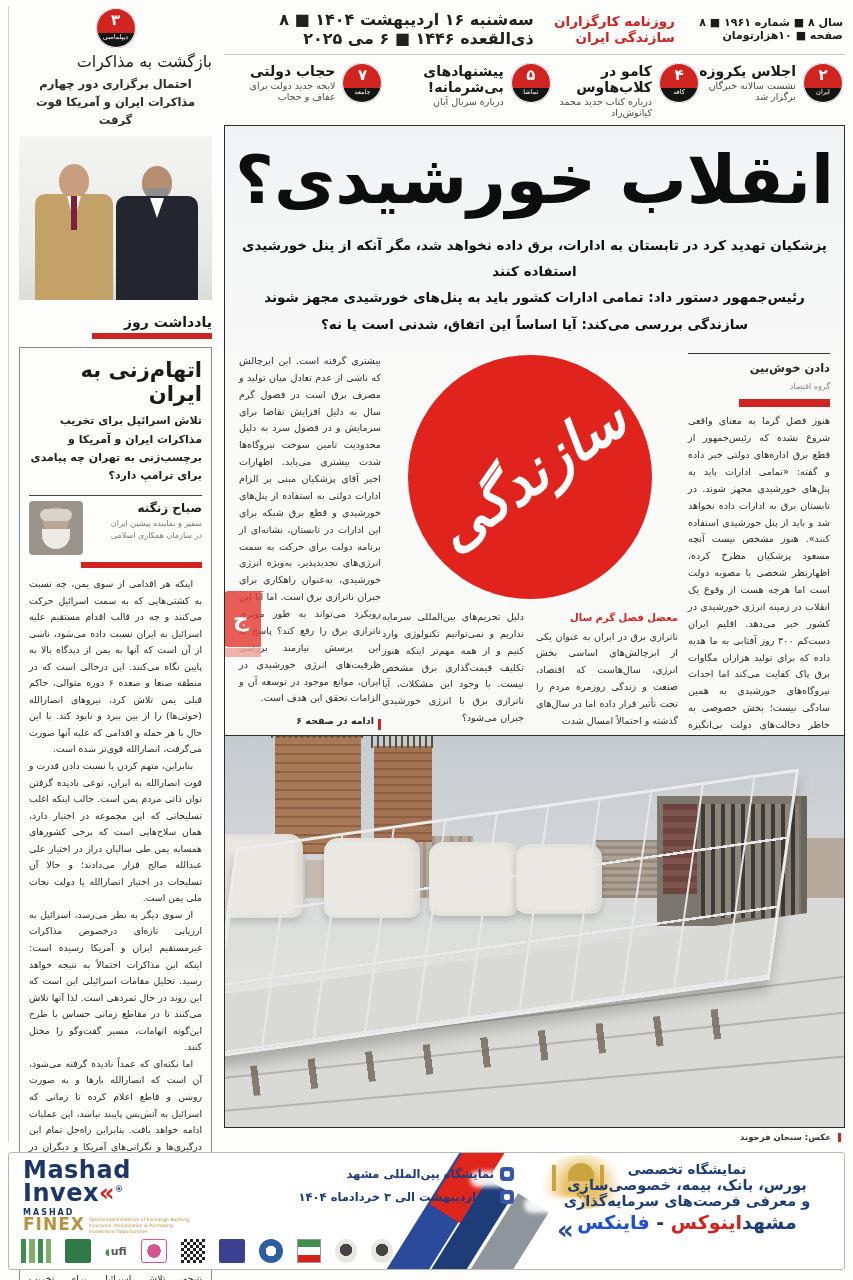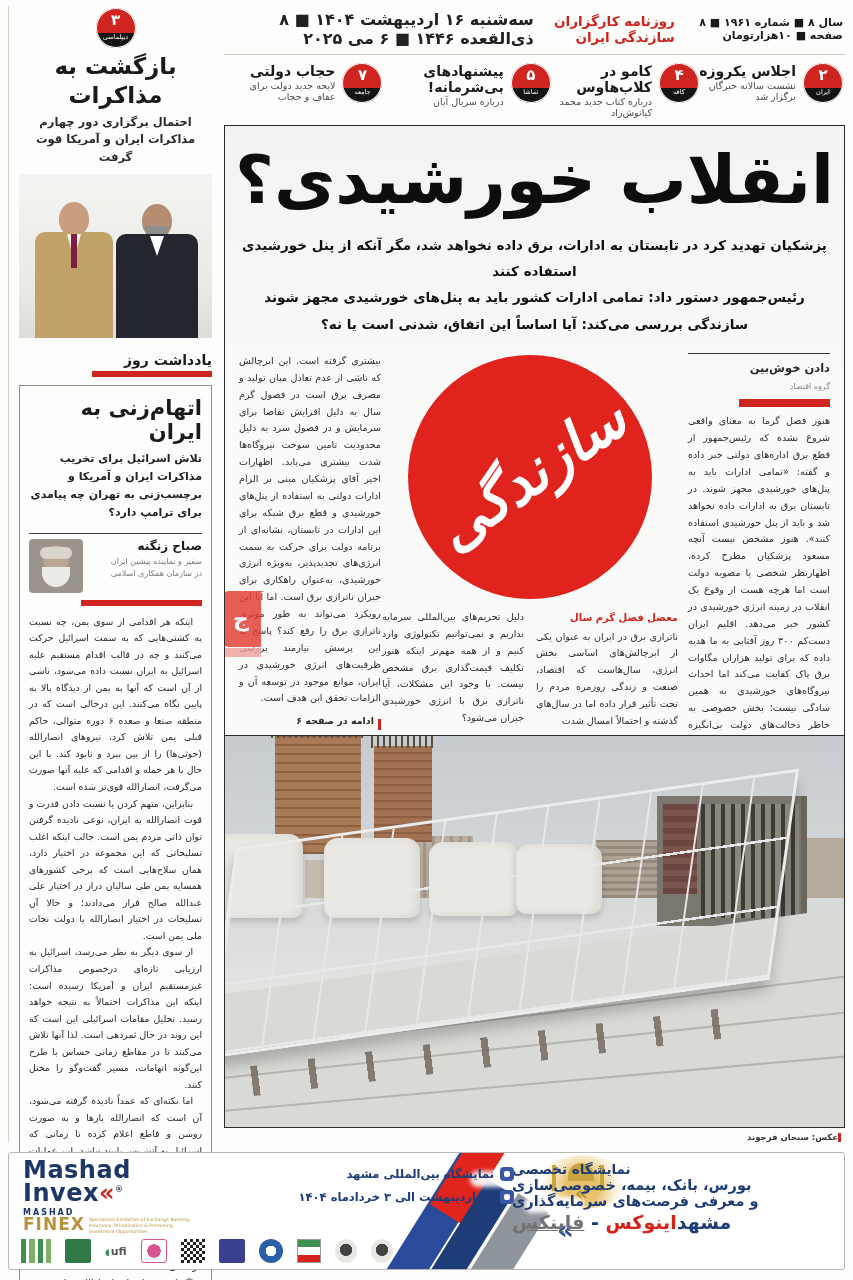--- a/index.html
+++ b/index.html
@@ -13,21 +13,21 @@
   .main-col { flex:1; min-width:0; }
 
   
   .sec-icon { width:40px; height:40px; border-radius:50%; background:linear-gradient(#cf2420 0 62%, #141414 62% 100%); color:#fff; display:flex; flex-direction:column; align-items:center; justify-content:flex-start; flex:none; box-shadow:0 0 0 1px #fff inset; }
   .sec-icon .num { font-size:15px; font-weight:bold; line-height:25px; }
   .sec-icon .sec { font-size:6.5px; line-height:9px; }
 
   
   .side-brief { text-align:center; direction:rtl; }
   .side-brief .sec-icon { margin:2px auto 4px auto; }
-  .side-title { font-size:23px; font-weight:bold; letter-spacing:-0.5px; line-height:1.25; }
+  .side-title { font-size:16px; font-weight:normal; letter-spacing:-0.5px; line-height:1.25;text-align:right; }
   .side-sub { font-size:11.5px; font-weight:bold; color:#2b2b2b; line-height:1.55; margin-top:4px; }
   .side-photo { margin-top:7px; height:164px; background:linear-gradient(#f4f4f2, #e9e9e6 70%, #dcdcd8); position:relative; overflow:hidden; }
   .man { position:absolute; bottom:0; }
   .man .head { width:30px; height:34px; border-radius:50% 50% 46% 46%; margin:0 auto; }
   .man .torso { margin-top:-4px; border-radius:10px 10px 0 0; }
   .man-tan { left:16px; }
   .man-tan .head { background:#c89e7e; }
   .man-tan .torso { width:78px; height:106px; background:#c3a269; position:relative; }
   .man-tan .torso:before { content:""; position:absolute; left:32px; top:2px; border-left:7px solid transparent; border-right:7px solid transparent; border-top:26px solid #f3f1ec; }
   .man-tan .torso:after { content:""; position:absolute; left:36px; top:2px; width:6px; height:34px; background:#7c2040; }
@@ -119,32 +119,32 @@
   .t4 { left:47%; top:108px; width:86px; height:70px; }
   .roof { position:absolute; inset:0; background:#d9d9d5; clip-path:polygon(0 66%, 100% 44%, 100% 100%, 0 100%); }
   .roof .seam { position:absolute; height:1.5px; background:#b4b4b0; width:120%; left:-5%; }
   .seam.s1 { top:78%; transform:rotate(-6deg); }
   .seam.s2 { top:88%; transform:rotate(-5deg); }
   .seam.s3 { top:70%; transform:rotate(-7deg); }
   .array { position:absolute; left:-3%; top:118px; width:92%; height:205px; transform:rotate(-8deg) skewX(-16deg); transform-origin:left bottom; border:3px solid #ececec; background:#232a36 repeating-linear-gradient(90deg, rgba(255,255,255,.10) 0 1px, transparent 1px 6px) , repeating-linear-gradient(0deg, rgba(255,255,255,.08) 0 1px, transparent 1px 6px); box-shadow:0 10px 14px rgba(0,0,0,.22); }
   .array .gridlines { position:absolute; inset:0; background:repeating-linear-gradient(90deg, #e8e8e8 0 2.5px, transparent 2.5px 52px), repeating-linear-gradient(0deg, #e8e8e8 0 2.5px, transparent 2.5px 67px); }
   .posts { position:absolute; left:4%; top:300px; width:80%; height:30px; background:repeating-linear-gradient(90deg, #6e6458 0 7px, transparent 7px 58px); transform:rotate(-7deg); opacity:.8; }
 
-  .caption-row { display:flex; direction:rtl; align-items:flex-end; gap:0; justify-content:flex-start; padding:4px 4px 0 0; }
+  .caption-row { display:flex; direction:rtl; align-items:flex-end; gap:7px; justify-content:flex-start; padding:4px 4px 0 0; }
   .caption-row .red-tick { height:9px; }
   .caption { font-size:8.5px; font-weight:bold; color:#333; }
 
   
   .ad { position:absolute; left:8px; right:8px; bottom:10px; height:118px; border:1px solid #b9b7b3; border-radius:3px; background:#fff; overflow:hidden; }
-  .ad-right { position:absolute; right:22px; top:8px; width:310px; text-align:left; direction:rtl; color:#1e3c77; z-index:4; }
+  .ad-right { position:absolute; right:2px; top:8px; width:310px; text-align:center; direction:rtl; color:#1e3c77; z-index:4; }
   .ad-right .l1 { font-size:13.5px; font-weight:bold; }
   .ad-right .l2, .ad-right .l3 { font-size:14.5px; font-weight:bold; letter-spacing:-0.5px; }
   .ad-right .l4 { font-size:19px; font-weight:bold; margin-top:2px; letter-spacing:-1px; }
   .ad-right .l4 .red { color:#d6221a; }
-  .ad-right .l4 .gold { color:#737373;text-decoration:underline; }
+  .ad-right .l4 .gold { color:#1d4ed8; }
   .mosque { position:absolute; right:218px; top:2px; width:88px; height:54px; border-radius:50%; background:radial-gradient(circle at 50% 60%, #e8c26a 0 30%, rgba(232,194,106,.25) 60%, transparent 75%); z-index:3; }
   .mosque:before { content:""; position:absolute; left:30px; top:8px; width:26px; height:18px; border-radius:13px 13px 0 0; background:#caa53f; }
   .mosque:after { content:""; position:absolute; left:14px; top:10px; width:4px; height:26px; background:#caa53f; box-shadow:48px 0 0 #caa53f; }
   .cloud { position:absolute; width:60px; height:16px; border-radius:8px; background:rgba(255,255,255,.9); filter:blur(2px); z-index:3; }
   .cl1 { right:260px; top:44px; }
   .cl2 { right:330px; top:18px; width:44px; }
   .ribbon { position:absolute; left:398px; top:-20px; width:160px; height:160px; z-index:2; }
   .ribbon .st { position:absolute; width:36px; height:200px; transform:rotate(32deg); }
   .st.blue1 { left:18px; top:-20px; background:#2b4a9b; }
   .st.red1 { left:52px; top:-30px; height:120px; background:#e0251c; }

